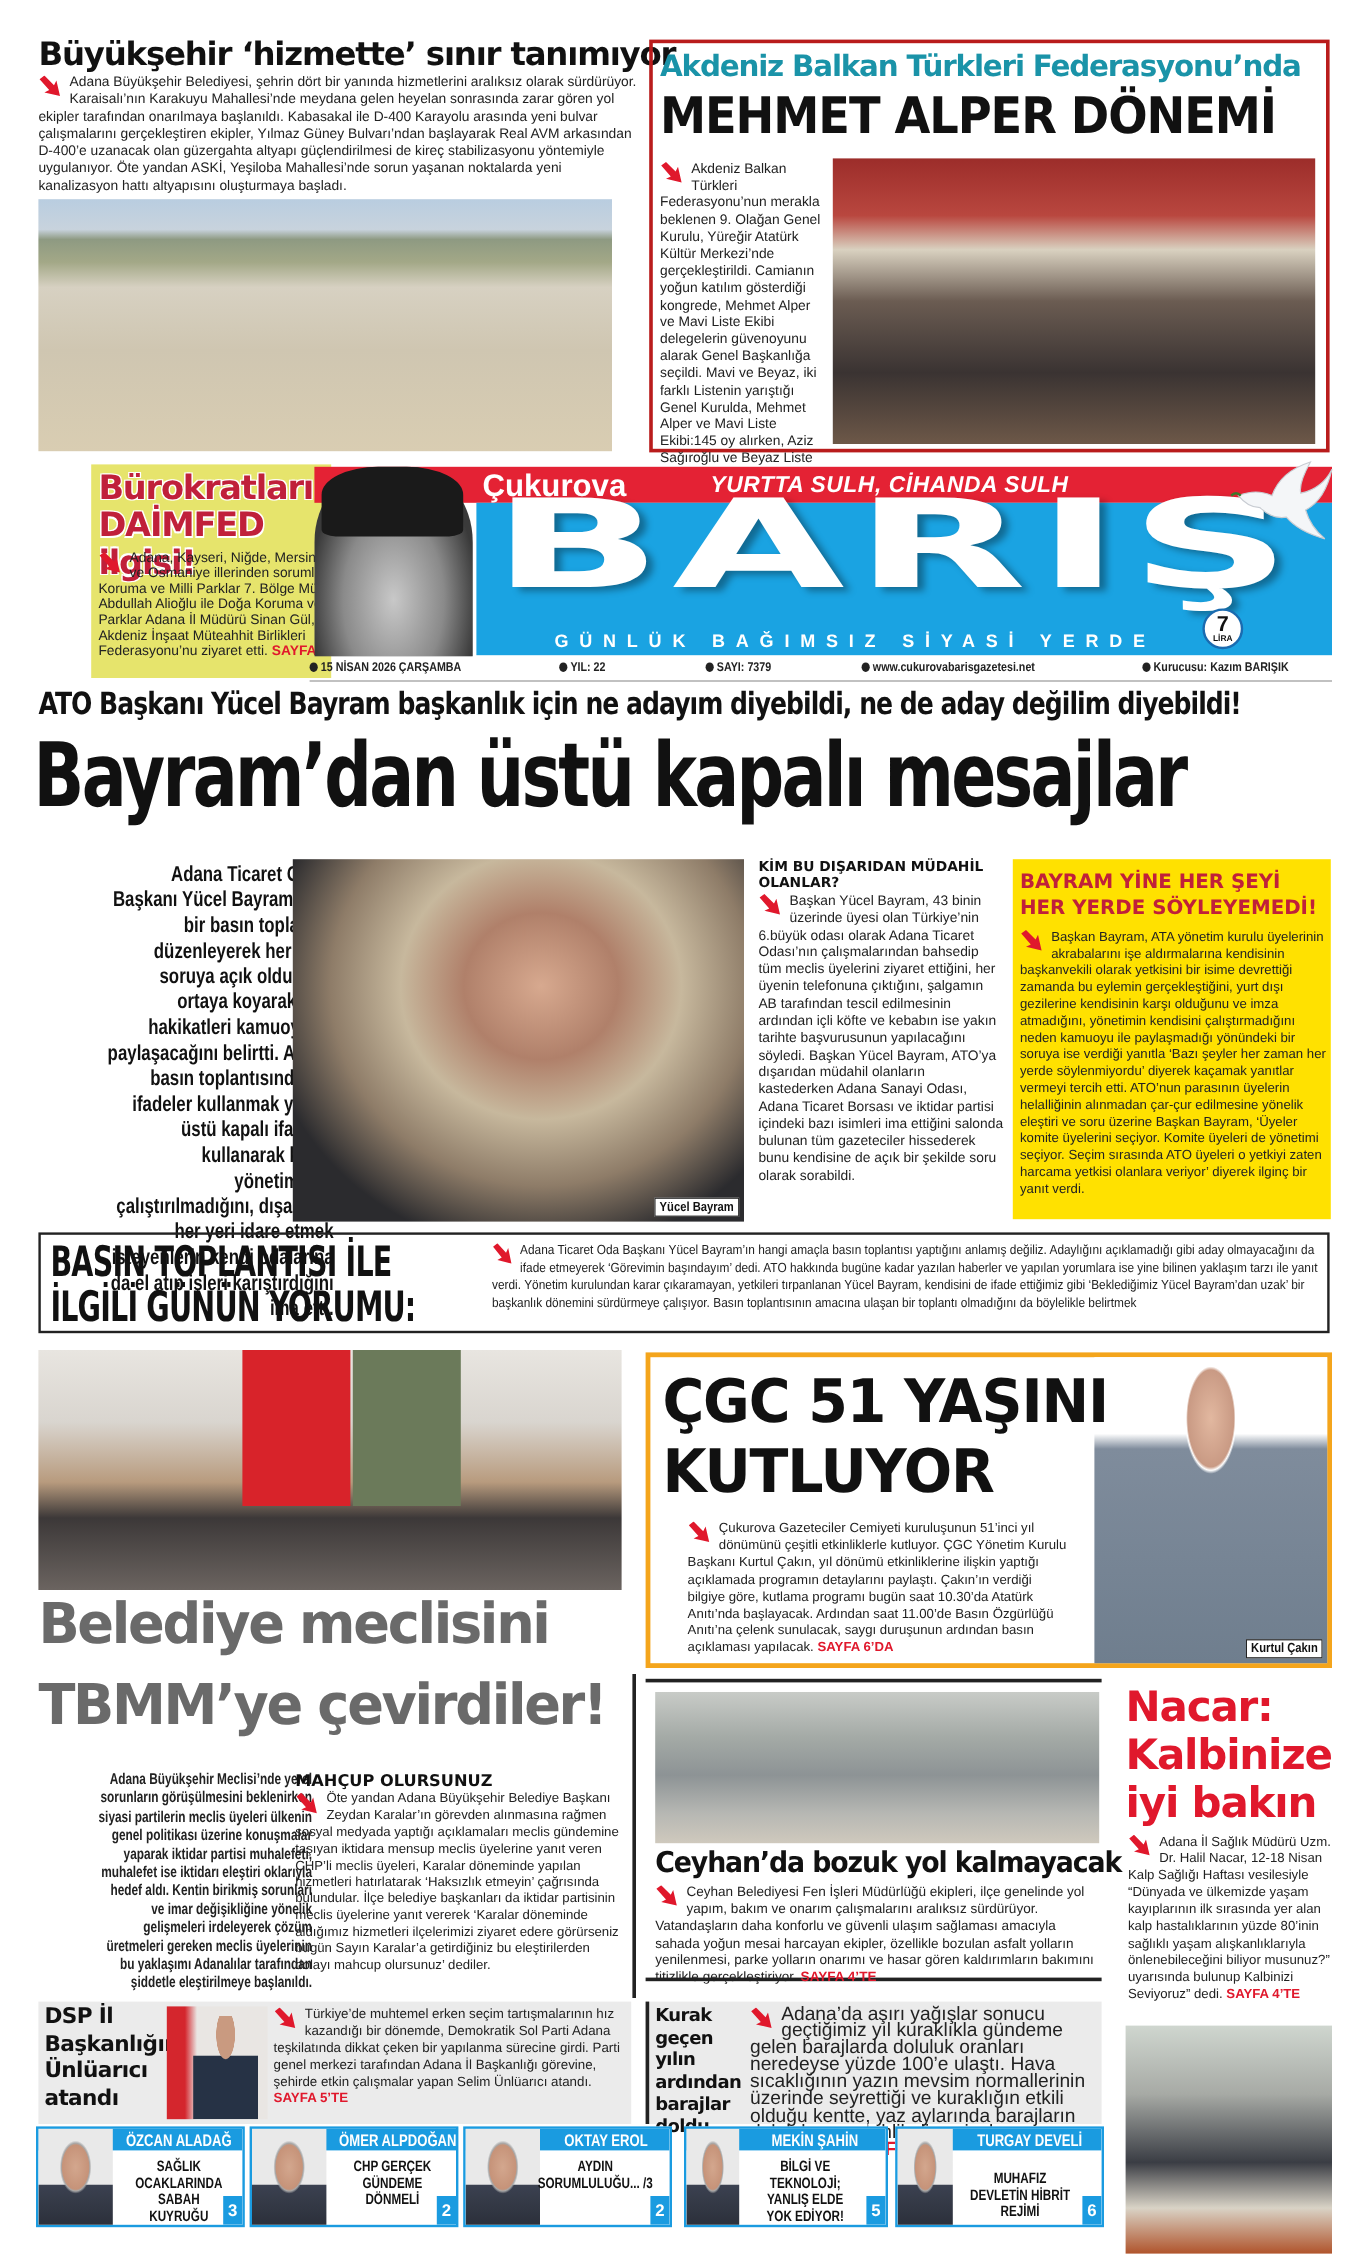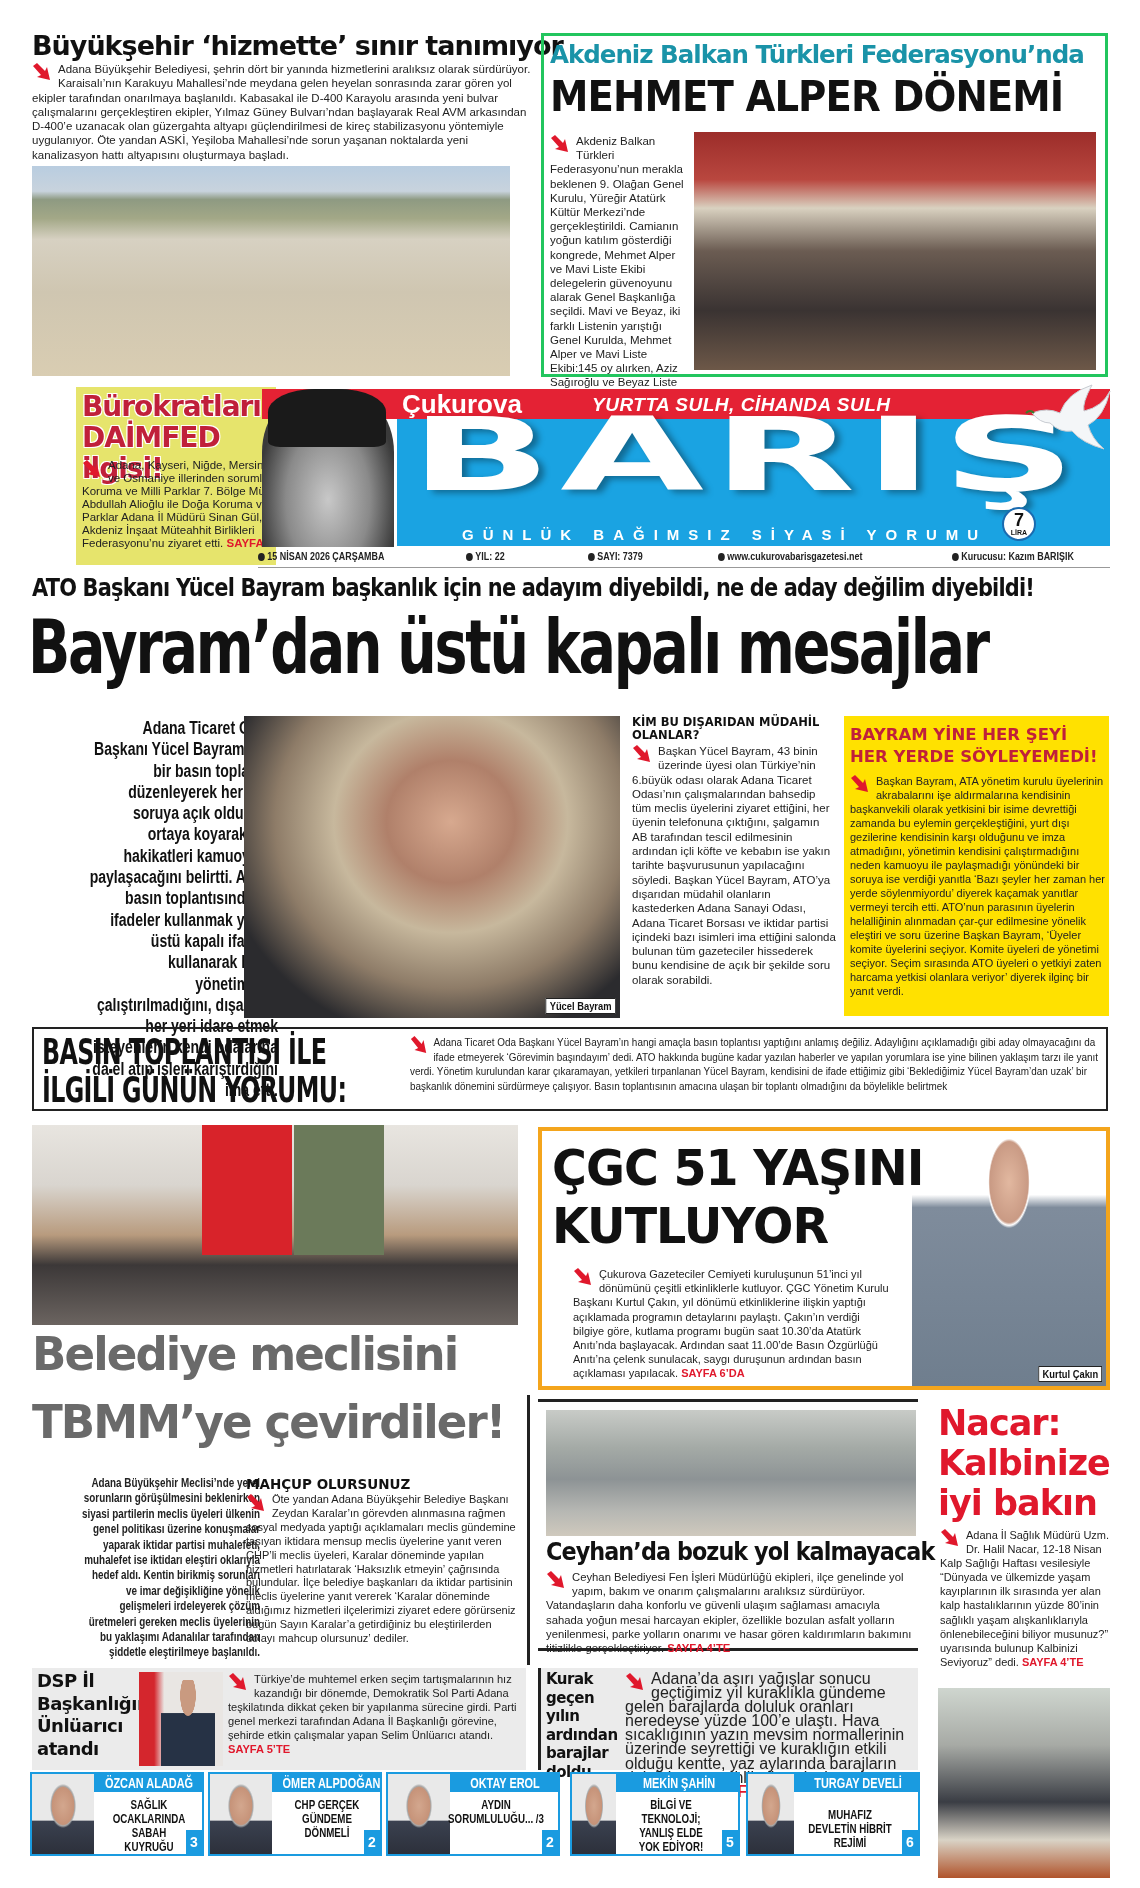--- a/index.html
+++ b/index.html
@@ -12,21 +12,21 @@
   .red-ref { color: #e0182c; font-weight: bold; }
   .photo { overflow: hidden; }
   .caption-tag { background: #fff; font-weight: bold; font-size: 11px; padding: 1px 4px; border: 1px solid #222; position: absolute; right: 4px; bottom: 4px; font-family: "Liberation Sans", sans-serif; transform: scaleX(0.85); transform-origin: right bottom; }
 
   
   #top-left-title { left: 32px; top: 30px; width: 500px; font-size: 27px; color: #111; white-space: nowrap; }
   #top-left-body { left: 32px; top: 62px; width: 500px; }
   #top-left-photo { left: 32px; top: 166px; width: 478px; height: 210px; background: linear-gradient(180deg, #b9cde0 0%, #c8d3dd 12%, #8e9a82 16%, #a3a887 25%, #d7d1c2 35%, #cfc6b1 60%, #d9cdb2 100%); }
 
   
-  #akdeniz-box { left: 541px; top: 33px; width: 567px; height: 344px; border: 3px solid #22c55e; }
+  #akdeniz-box { left: 541px; top: 33px; width: 567px; height: 344px; border: 3px solid #b91c1c; }
   #akdeniz-kicker { left: 6px; top: 4px; font-size: 24.5px; color: #1a93a8; white-space: nowrap; }
   #akdeniz-title { left: 6px; top: 36px; font-size: 42px; color: #111; white-space: nowrap; letter-spacing: -1px; transform: scaleX(0.92); transform-origin: left top; }
   #akdeniz-body { left: 6px; top: 98px; width: 140px; font-size: 11.5px; line-height: 14.2px; }
   #akdeniz-photo { left: 150px; top: 96px; width: 402px; height: 238px; background: linear-gradient(180deg, #9c2d2a 0%, #b9473f 20%, #d9d1c0 32%, #6b5c52 50%, #3a3332 75%, #6d5848 100%); }
 
   
   #burokrat-box { left: 32px; top: 387px; width: 200px; height: 178px; background: #e6e46c; margin-left: 44px; }
   #burokrat-title { left: 6px; top: 4px; width: 220px; font-size: 28px; line-height: 31px; color: #c0203a; text-shadow: 1px 1px 0 #fff, -1px -1px 0 #fff, 1px -1px 0 #fff, -1px 1px 0 #fff; }
   #burokrat-body { left: 6px; top: 72px; width: 220px; font-size: 11.5px; line-height: 13px; }
 
@@ -167,21 +167,21 @@
 
 <div class="abs" id="masthead">
   <div class="abs" id="mast-red"></div>
   <div class="abs" id="mast-blue"></div>
   <div class="abs" id="mast-portrait">
       <div class="hat"></div>
     </div>
   <div class="abs" id="mast-cukurova">Çukurova</div>
   <div class="abs" id="mast-motto">YURTTA SULH, CİHANDA SULH</div>
   <div class="abs" id="mast-logo">BARIŞ</div>
-  <div class="abs" id="mast-sub">GÜNLÜK BAĞIMSIZ SİYASİ YORUMU</div>
+  <div class="abs" id="mast-sub">GÜNLÜK BAĞIMSIZ SİYASİ YERDE</div>
   <div class="abs" id="mast-price">
     <span class="n">7</span>
     <span class="l">LİRA</span>
   </div>
   <svg class="abs" id="mast-dove" viewBox="0 0 90 70">
     <path d="M10 30 Q25 24 38 30 Q45 10 70 2 Q60 20 62 28 Q80 24 88 8 Q82 34 66 42 Q70 56 82 66 Q60 60 50 48 Q38 50 28 40 Q18 40 10 30 Z" fill="#f4f6f8" stroke="#c8ccd2" stroke-width="1"></path>
     <path d="M4 30 Q8 26 12 30" stroke="#3a7a2a" stroke-width="2" fill="none"></path>
   </svg>
 </div>
 <div class="abs" id="mast-info">

